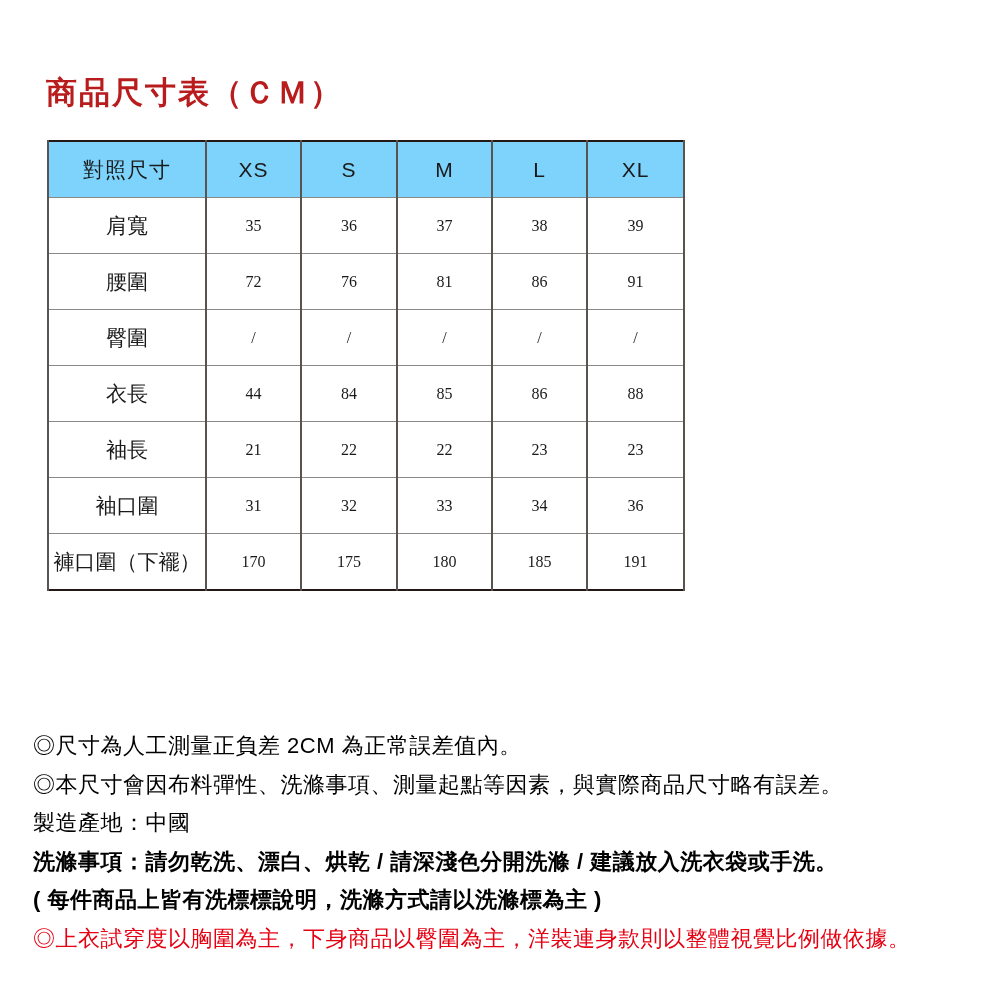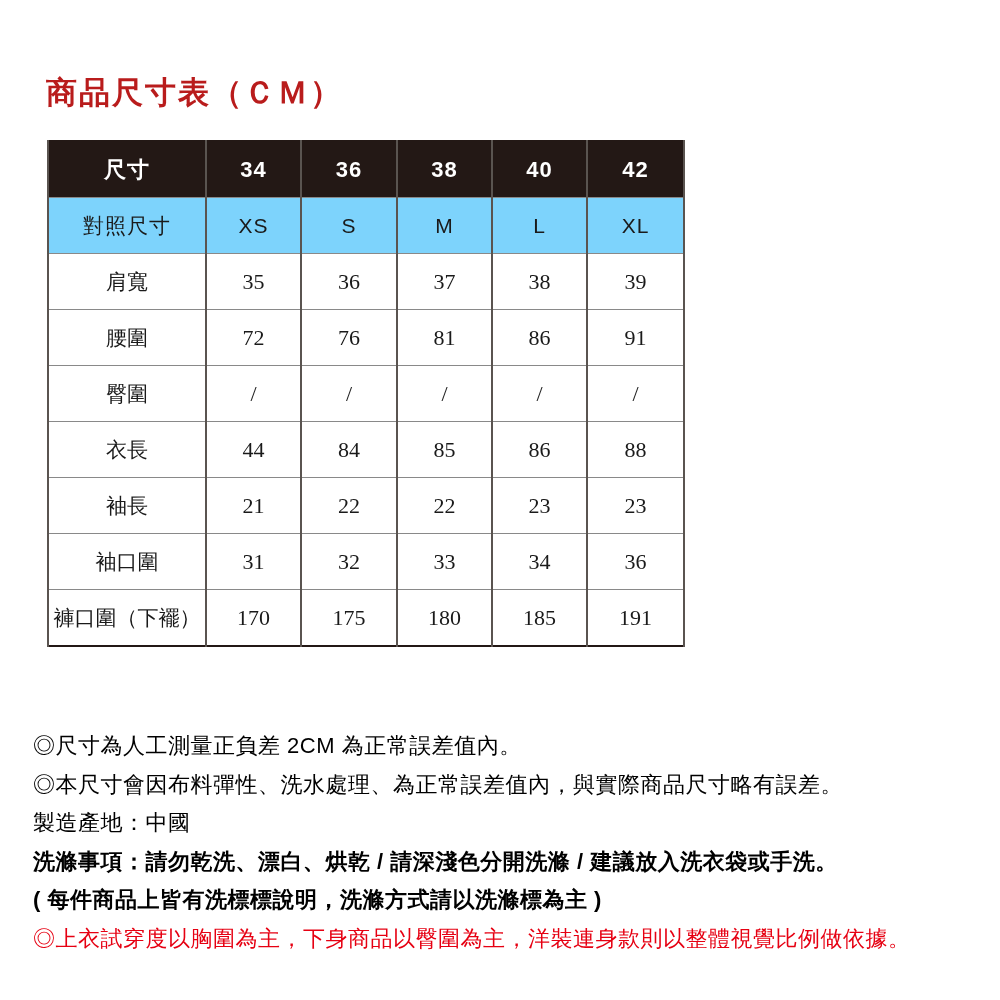--- a/index.html
+++ b/index.html
@@ -65,21 +65,21 @@
     font-family: "Liberation Sans", sans-serif;
     font-weight: 400;
     font-size: 21px;
     letter-spacing: 1px;
   }
   
   .row-measure td {
     background: #ffffff;
     color: #1a1a1a;
     font-family: "Liberation Serif", serif;
-    font-size: 22px;
+    font-size: 16px;
   }
   .row-measure td.label-cell {
     font-size: 21px;
     letter-spacing: 0;
     border-radius: 25px;
   }
 
   .notes {
     position: absolute;
     left: 33px;
@@ -112,28 +112,20 @@
   <table class="size-table">
     <colgroup>
       <col style="width:158px">
       <col style="width:95px">
       <col style="width:96px">
       <col style="width:95px">
       <col style="width:95px">
       <col style="width:97px">
     </colgroup>
     <tbody>
-        <tr class="row-size">
-          <th class="label-cell">尺寸</th>
-          <th>34</th>
-          <th>36</th>
-          <th>38</th>
-          <th>40</th>
-          <th>42</th>
-        </tr>
         <tr class="row-compare">
           <td class="label-cell">對照尺寸</td>
           <td>XS</td>
           <td>S</td>
           <td>M</td>
           <td>L</td>
           <td>XL</td>
         </tr>
         <tr class="row-measure">
           <td class="label-cell">肩寬</td>
@@ -189,20 +181,20 @@
           <td>175</td>
           <td>180</td>
           <td>185</td>
           <td>191</td>
         </tr>
       </tbody>
   </table>
 
   <div class="notes">
     <p class="note-line">◎尺寸為人工測量正負差 2CM 為正常誤差值內。</p>
-    <p class="note-line">◎本尺寸會因布料彈性、洗水處理、為正常誤差值內，與實際商品尺寸略有誤差。</p>
+    <p class="note-line">◎本尺寸會因布料彈性、洗滌事項、測量起點等因素，與實際商品尺寸略有誤差。</p>
     <p class="note-line">製造產地：中國</p>
     <p class="note-line bold">洗滌事項：請勿乾洗、漂白、烘乾 / 請深淺色分開洗滌 / 建議放入洗衣袋或手洗。</p>
     <p class="note-line bold">( 每件商品上皆有洗標標說明，洗滌方式請以洗滌標為主 )</p>
     <p class="note-line red">◎上衣試穿度以胸圍為主，下身商品以臀圍為主，洋裝連身款則以整體視覺比例做依據。</p>
   </div>
 
 </div>
 
 </body></html>

